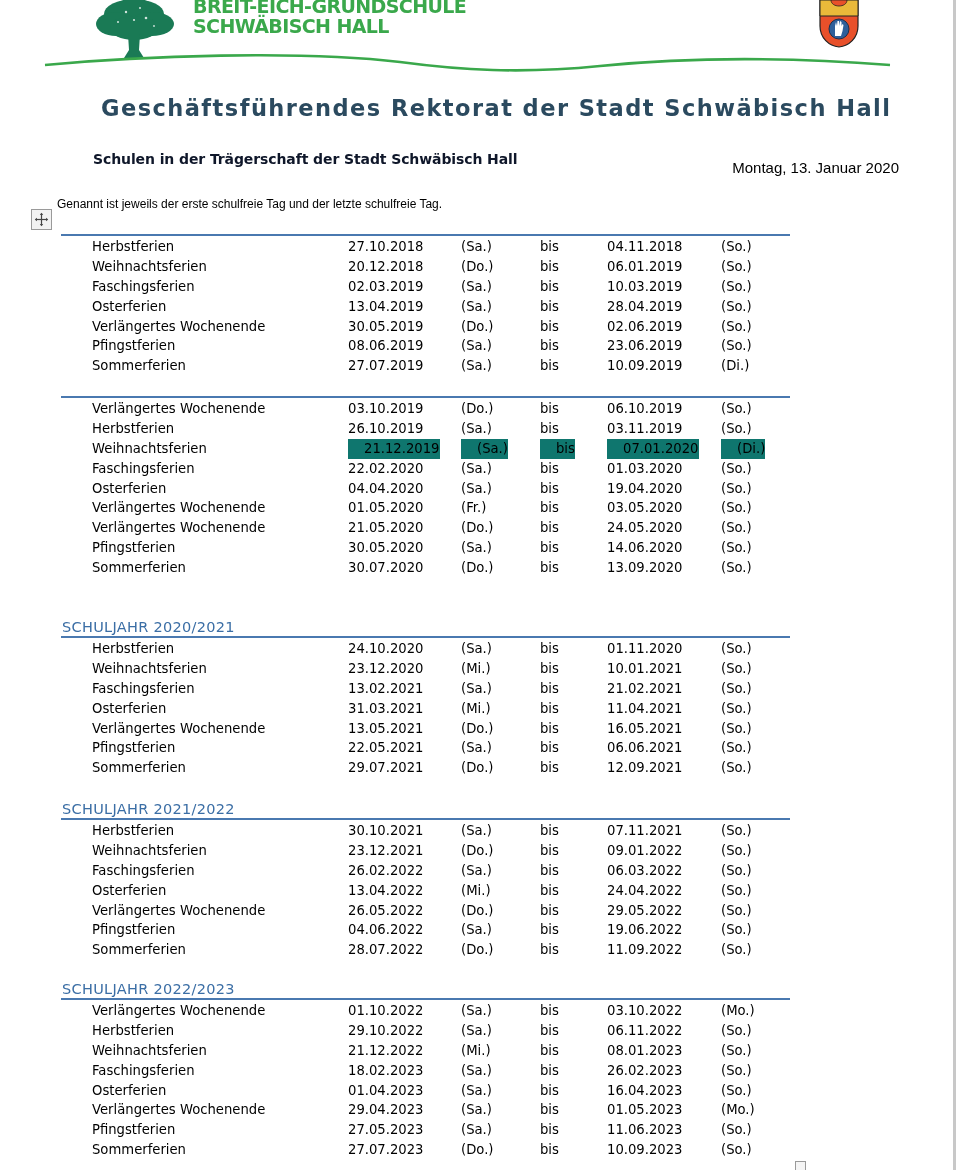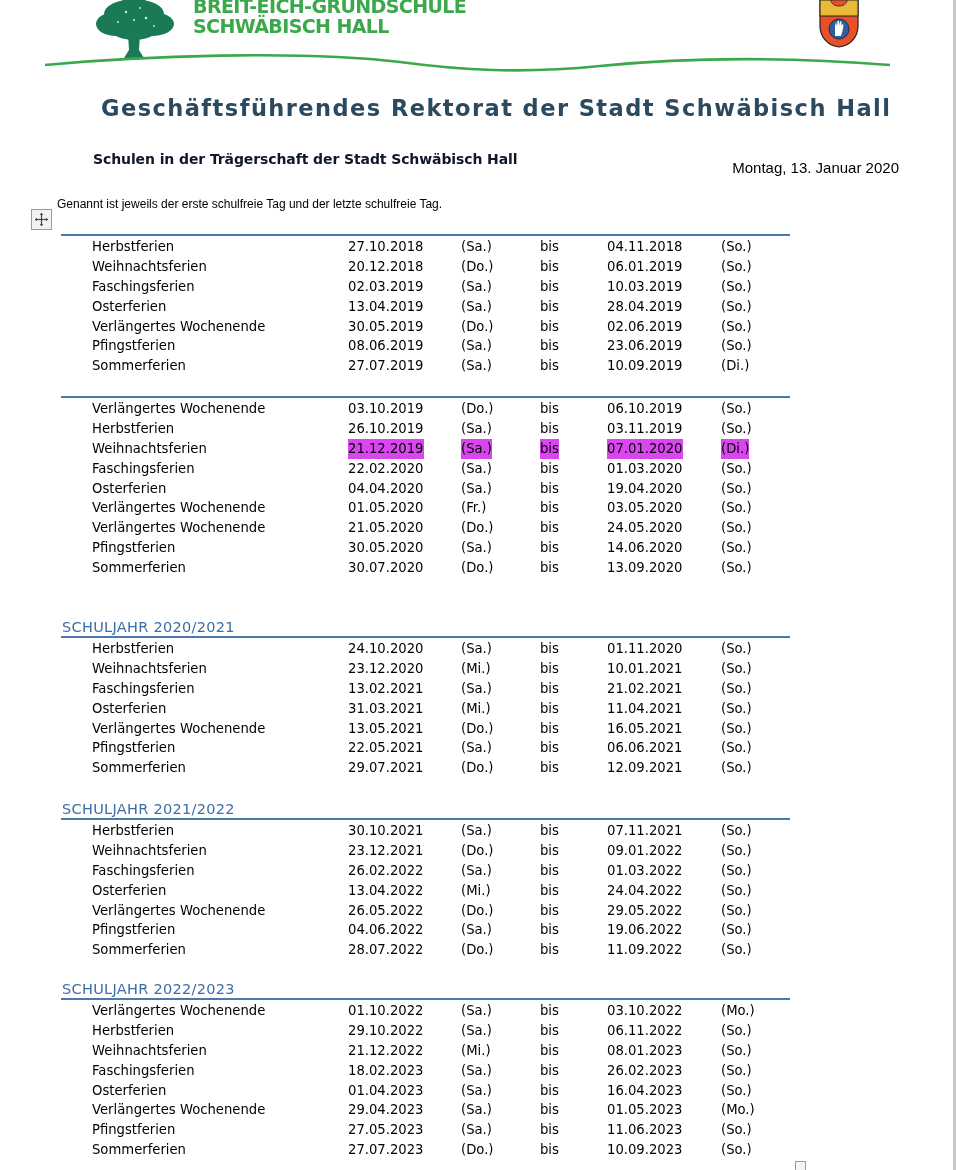--- a/index.html
+++ b/index.html
@@ -29,21 +29,21 @@
     .section-title { font-family: "DejaVu Sans", sans-serif; color: #3b6ea5; font-size: 14.5px; line-height: 18px; padding-left: 1px; letter-spacing: 0.3px; }
     .section-rule { height: 2px; background: #4a79b0; margin-top: 0px; margin-bottom: 1px; }
     .row { position: relative; height: 19.9px; font-family: "DejaVu Sans", sans-serif; font-size: 13.2px; line-height: 19.9px; white-space: nowrap; }
     .row span { position: absolute; top: 0; }
     .c-name { left: 15px; margin-left: 16px; }
     .c-from { left: 287px; }
     .c-fromday { left: 400px; }
     .c-bis { left: 479px; }
     .c-to { left: 546px; }
     .c-today { left: 660px; }
-    .hl { background: #d946ef; }
+    .hl { background: #0f766e; padding-left: 16px; }
 
     .end-mark { position: absolute; left: 795px; top: 1161px; width: 11px; height: 11px; border: 1px solid #9a9a9a; background: #f5f5f5; }
   </style>
 </head>
 <body>
 
 <div class="right-edge"></div>
 
 <div class="letterhead">
   <svg class="tree" viewBox="0 0 92 60">
@@ -318,21 +318,21 @@
         <span class="c-fromday">(Do.)</span>
         <span class="c-bis">bis</span>
         <span class="c-to">09.01.2022</span>
         <span class="c-today">(So.)</span>
       </div>
       <div class="row">
         <span class="c-name">Faschingsferien</span>
         <span class="c-from">26.02.2022</span>
         <span class="c-fromday">(Sa.)</span>
         <span class="c-bis">bis</span>
-        <span class="c-to">01.03.2022</span>
+        <span class="c-to">06.03.2022</span>
         <span class="c-today">(So.)</span>
       </div>
       <div class="row">
         <span class="c-name">Osterferien</span>
         <span class="c-from">13.04.2022</span>
         <span class="c-fromday">(Mi.)</span>
         <span class="c-bis">bis</span>
         <span class="c-to">24.04.2022</span>
         <span class="c-today">(So.)</span>
       </div>

